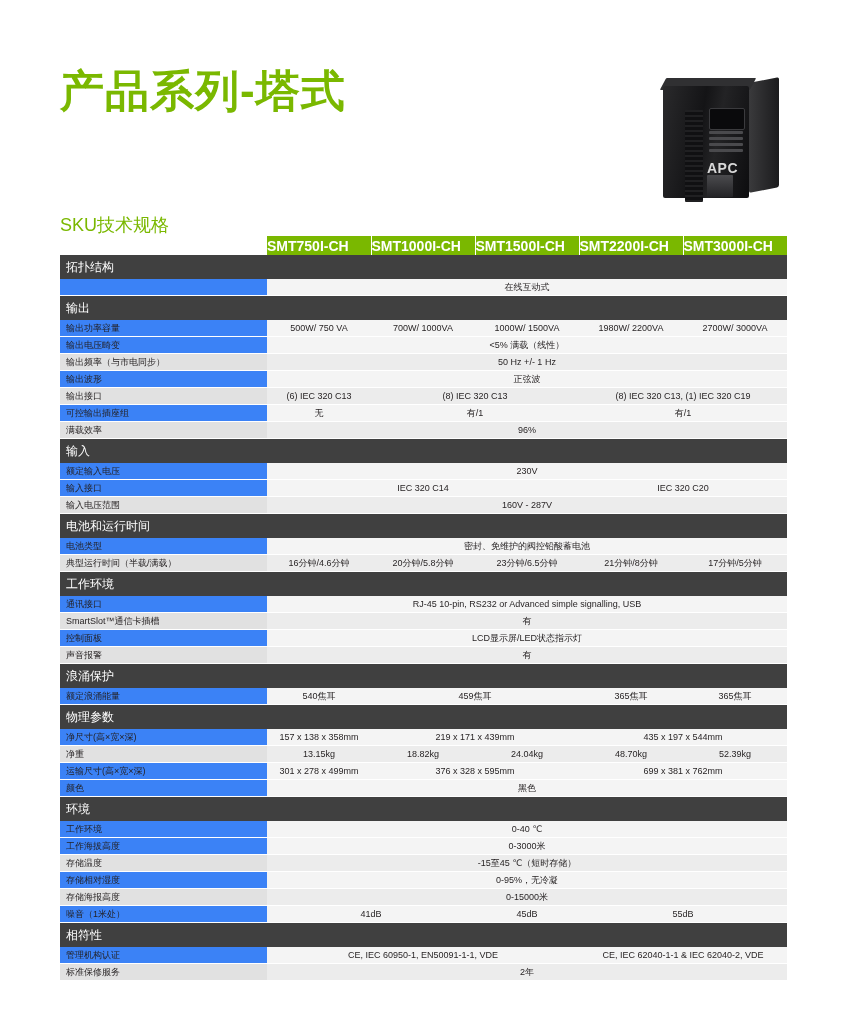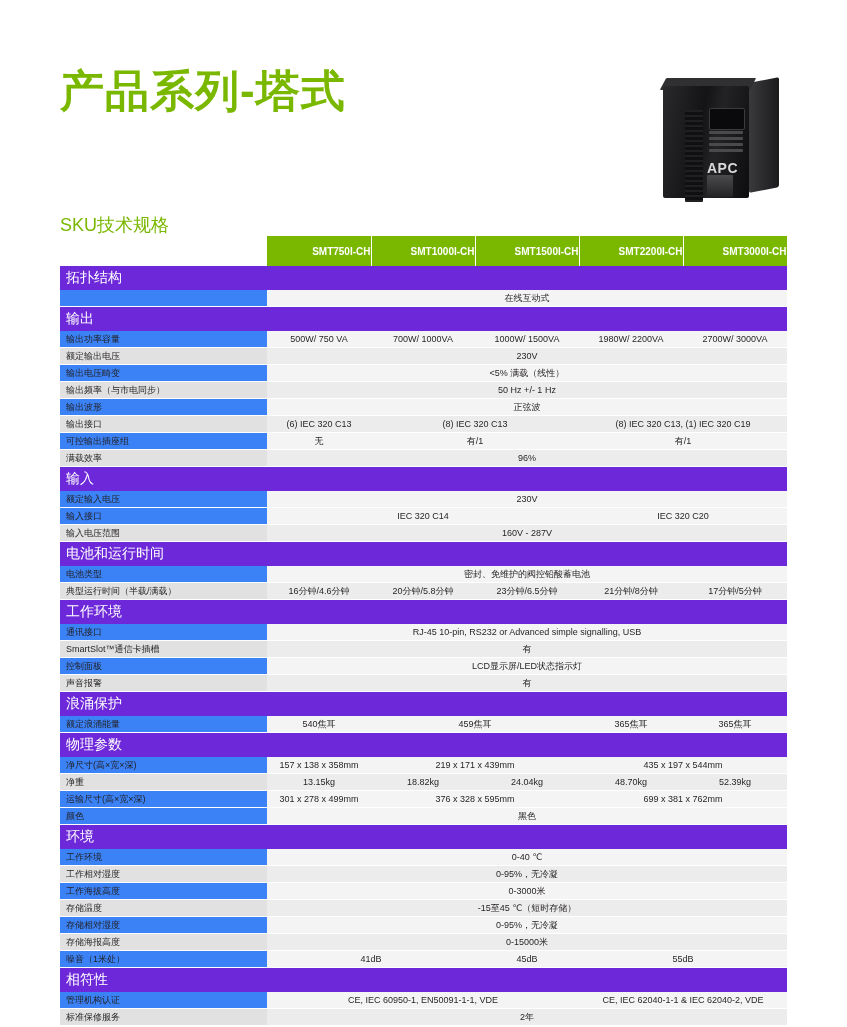--- a/index.html
+++ b/index.html
@@ -138,35 +138,35 @@
     font-size: 9.5px;
     table-layout: fixed;
   }
   table.spec td, table.spec th {
     border: none;
     padding: 0;
   }
   tr.head th {
     background: #7ab800;
     color: #ffffff;
-    font-size: 10px;
+    font-size: 14px;
     font-weight: bold;
-    height: 30px;
-    text-align: right;
+    height: 19px;
+    text-align: left;
     vertical-align: middle;
     border-right: 1px solid #ffffff;
   }
   tr.head th.blank {
     background: #ffffff;
     border-right: none;
   }
   tr.section td {
-    background: #6d28d9;
+    background: #404040;
     color: #ffffff;
-    font-size: 14px;
+    font-size: 12px;
     height: 24px;
     padding-left: 6px;
     font-weight: normal;
   }
   tr.data td {
     height: 16px;
     vertical-align: middle;
     border-bottom: 1px solid #ffffff;
     font-size: 9px;
   }
@@ -243,24 +243,20 @@
           <td colspan="6">输出</td>
         </tr>
         <tr class="data">
           <td class="label">输出功率容量</td>
           <td class="val">500W/ 750 VA</td>
           <td class="val">700W/ 1000VA</td>
           <td class="val">1000W/ 1500VA</td>
           <td class="val">1980W/ 2200VA</td>
           <td class="val">2700W/ 3000VA</td>
         </tr>
-        <tr class="data alt">
-          <td class="label">额定输出电压</td>
-          <td class="val" colspan="5">230V</td>
-        </tr>
         <tr class="data">
           <td class="label">输出电压畸变</td>
           <td class="val" colspan="5">&lt;5% 满载（线性）</td>
         </tr>
         <tr class="data alt">
           <td class="label">输出频率（与市电同步）</td>
           <td class="val" colspan="5">50 Hz +/- 1 Hz</td>
         </tr>
         <tr class="data">
           <td class="label">输出波形</td>
@@ -369,24 +365,20 @@
           <td class="label">颜色</td>
           <td class="val" colspan="5">黑色</td>
         </tr>
         <tr class="section">
           <td colspan="6">环境</td>
         </tr>
         <tr class="data">
           <td class="label">工作环境</td>
           <td class="val" colspan="5">0-40 ℃</td>
         </tr>
-        <tr class="data alt">
-          <td class="label">工作相对湿度</td>
-          <td class="val" colspan="5">0-95%，无冷凝</td>
-        </tr>
         <tr class="data">
           <td class="label">工作海拔高度</td>
           <td class="val" colspan="5">0-3000米</td>
         </tr>
         <tr class="data alt">
           <td class="label">存储温度</td>
           <td class="val" colspan="5">-15至45 ℃（短时存储）</td>
         </tr>
         <tr class="data">
           <td class="label">存储相对湿度</td>

